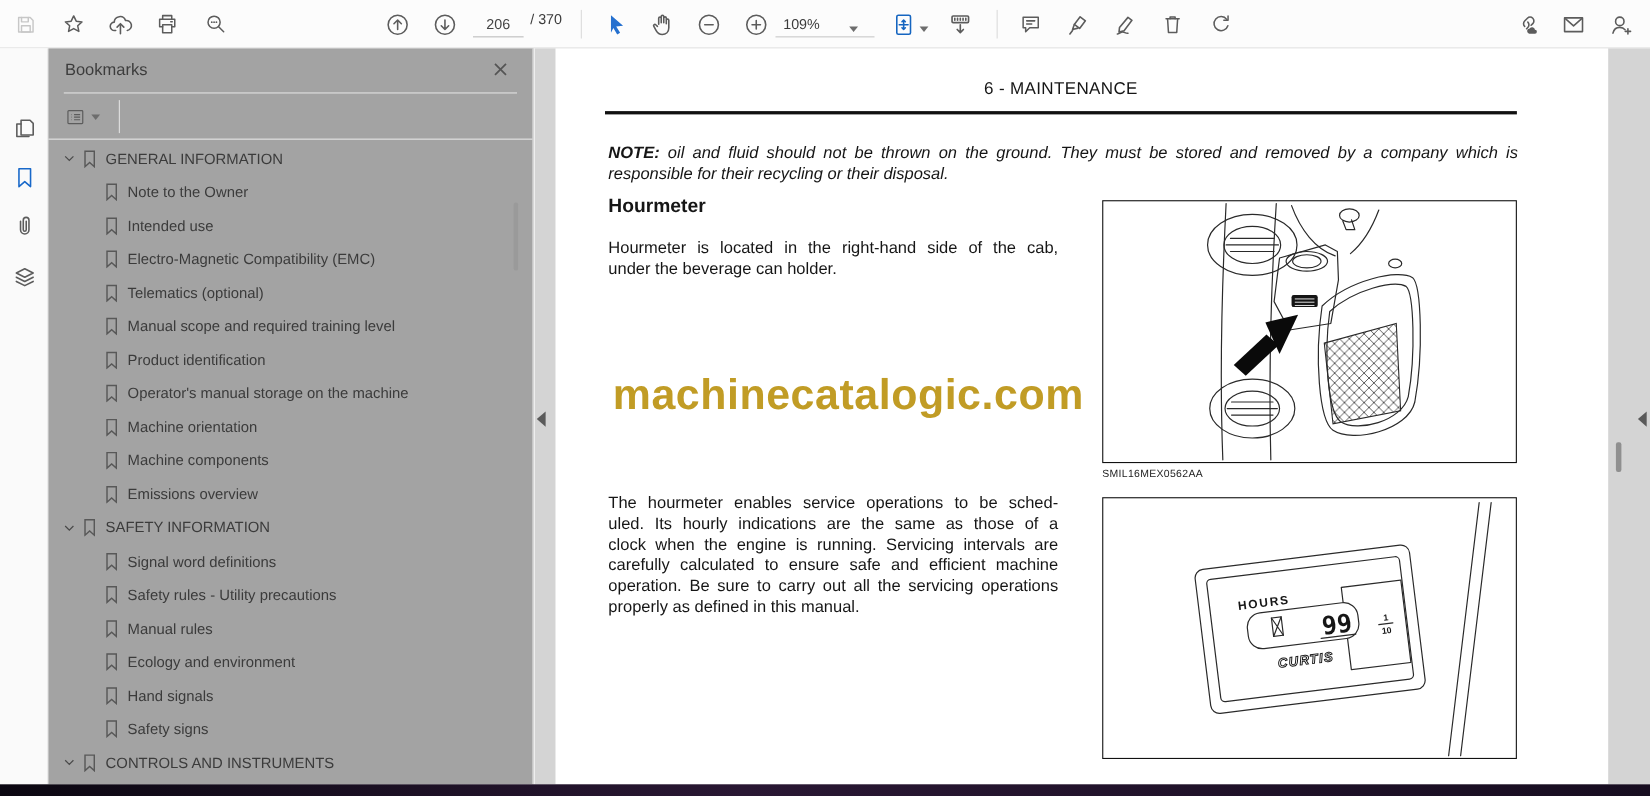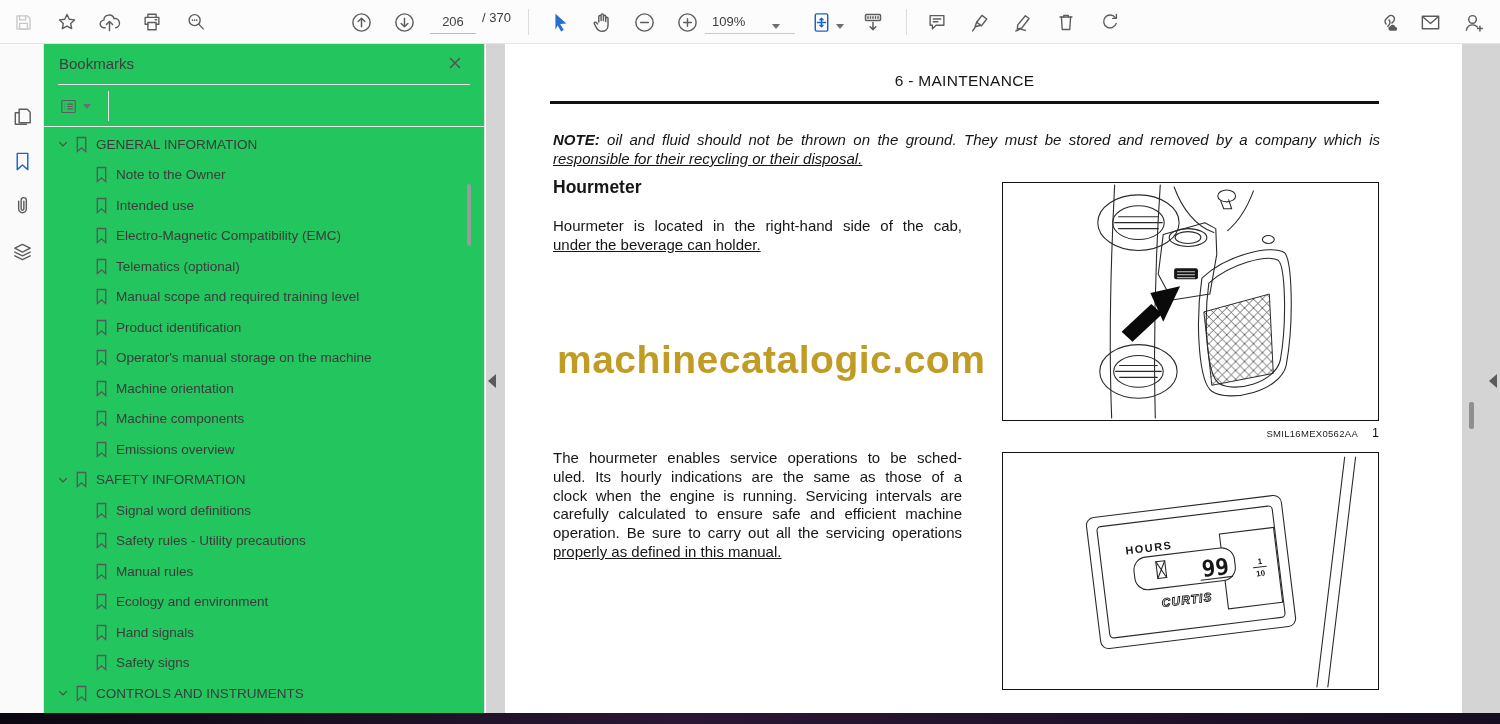--- a/index.html
+++ b/index.html
@@ -28,21 +28,21 @@
   
   .iconstrip { position:absolute; left:0; top:44px; width:44px; height:669px;
     background:#fafafa; border-right:1px solid #e4e4e4; }
   .sbtn { position:absolute; left:8px; width:28px; height:28px; border:none; background:transparent;
     display:flex; align-items:center; justify-content:center; cursor:pointer; }
   .sbtn svg { stroke:#5c5c5c; fill:none; stroke-width:1.5; stroke-linecap:round; stroke-linejoin:round; }
   .sbtn.active svg { stroke:#1868c9; }
 
   
   .panel { position:absolute; left:44px; top:44px; width:441px; height:669px;
-    background:#22c55e; border-right:1px solid #dedede; }
+    background:#a3a3a3; border-right:1px solid #dedede; }
   .panel-title { position:absolute; left:15px; top:11px; font-size:15px; color:#3d3d3d; }
   .panel-close { position:absolute; right:18px; top:9px; width:22px; height:22px; border:none;
     background:transparent; cursor:pointer; }
   .panel-close svg { stroke:#555; stroke-width:1.6; }
   .psep1 { position:absolute; left:14px; right:14px; top:40px; height:1px; background:#e2e2e2; }
   .opts { position:absolute; left:15px; top:48px; width:40px; height:28px; border:none;
     background:transparent; display:flex; align-items:center; gap:5px; cursor:pointer; }
   .opts svg { stroke:#5c5c5c; fill:none; stroke-width:1.4; }
   .pvdiv { position:absolute; left:64px; top:47px; width:1px; height:30px; background:#e2e2e2; }
   .psep2 { position:absolute; left:0px; right:0px; top:82px; height:1px; background:#e6e6e6; }
@@ -68,32 +68,32 @@
 
   .page { position:absolute; left:19px; top:0px; width:957px; height:669px; background:#ffffff;
     color:#161616; }
   .chap-head { position:absolute; left:45px; top:28px; width:829px; text-align:center;
     font-size:15.5px; font-weight:500; letter-spacing:.3px; }
   .chap-rule { position:absolute; left:45px; top:57px; width:829px; height:3px; background:#111; }
   .noteblk { position:absolute; left:48px; top:86px; width:827px; font-size:15px; line-height:19px;
     font-style:italic; }
   .noteblk b { font-weight:700; }
   .tline { text-align:justify; text-align-last:justify; }
-  .tline.last { text-align-last:left;text-decoration:underline; }
+  .tline.last { text-align-last:left; }
   .sec-head { position:absolute; left:48px; top:133px; font-size:17.5px; font-weight:700; }
   .para-loc { position:absolute; left:48px; top:172px; width:409px; font-size:15px; line-height:19px; }
   .watermark { position:absolute; left:52px; top:294px; font-size:39px; font-weight:700;
     letter-spacing:.5px; color:#C19C25; }
   .para-srv { position:absolute; left:48px; top:405px; width:409px; font-size:15px; line-height:18.8px; }
 
   .figbox { position:absolute; left:497px; width:377px; background:#fff; border:1px solid #111; }
   .fig1 { top:138px; height:239px; }
   .fig2 { top:408px; height:238px; }
   .figcap { position:absolute; left:497px; width:377px; display:flex; justify-content:flex-end;
-    align-items:baseline; gap:14px; }
+    align-items:baseline; gap:14px;flex-direction:column; }
   .figcap.c1 { top:382px; }
   .figcap.c2 { top:652px; }
   .figcode { font-size:9.5px; color:#1c1c1c; letter-spacing:.3px; }
   .fignum { font-size:12.5px; color:#111; }
   .figbox svg { width:100%; height:100%; }
   .ln { stroke:#2a2a2a; fill:none; stroke-width:1.1; stroke-linecap:round; stroke-linejoin:round; }
   .f2hours { font:700 11px "Liberation Sans",sans-serif; letter-spacing:1.6px; fill:#161616; }
   .f2digits { font:700 23px "DejaVu Sans Mono",monospace; fill:#161616; }
   .f2brand { font:italic 700 12px "Liberation Sans",sans-serif; letter-spacing:1.2px;
     fill:#fff; stroke:#161616; stroke-width:.9px; }

